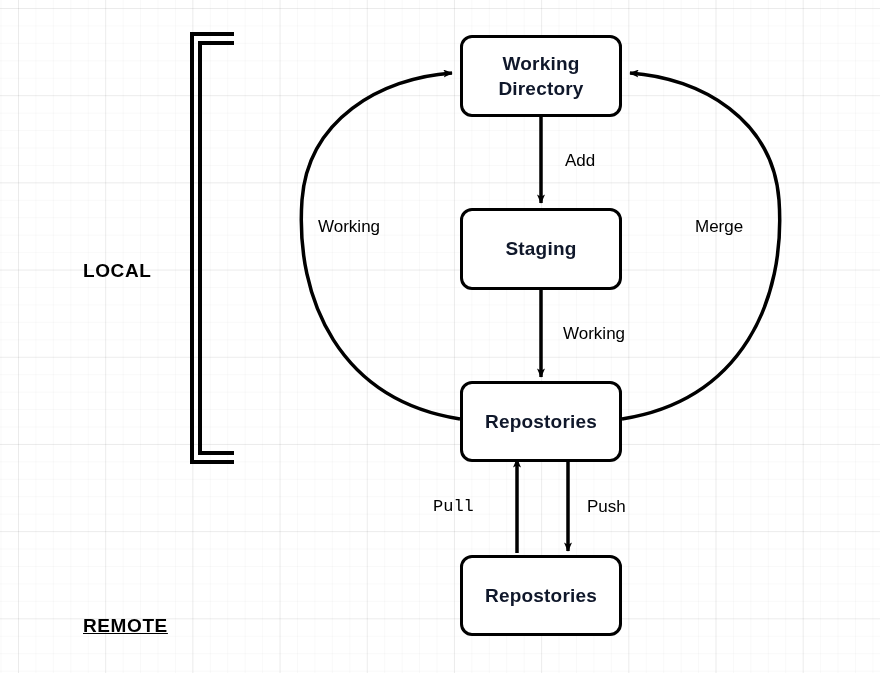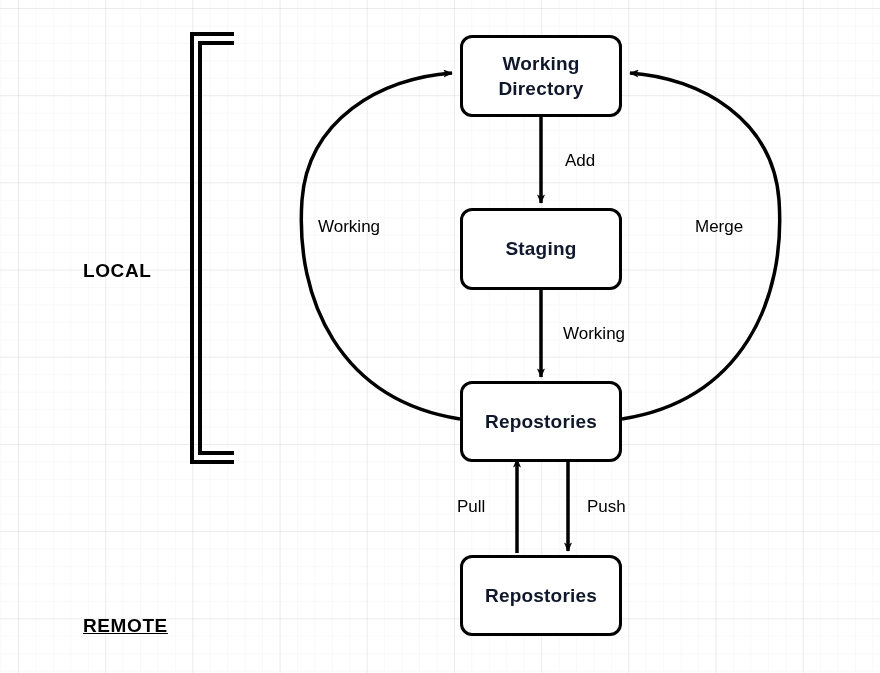--- a/index.html
+++ b/index.html
@@ -105,15 +105,15 @@
 
   <div class="node" style="left:460px; top:381px; width:162px; height:81px;">Repostories</div>
 
   <div class="node" style="left:460px; top:555px; width:162px; height:81px;">Repostories</div>
 
   <div class="edge-label" style="left:565px; top:151px;">Add</div>
   <div class="edge-label" style="left:563px; top:324px;">Working</div>
   <div class="edge-label" style="left:318px; top:217px;">Working</div>
   <div class="edge-label" style="left:695px; top:217px;">Merge</div>
   <div class="edge-label" style="left:587px; top:497px;text-align:center;">Push</div>
-  <div class="edge-label" style="left:457px; top:497px;">Pull</div>
+  <div class="edge-label" style="left:433px; top:497px;font-family:Liberation Mono, monospace;">Pull</div>
 
 </div>
 
 </body></html>

